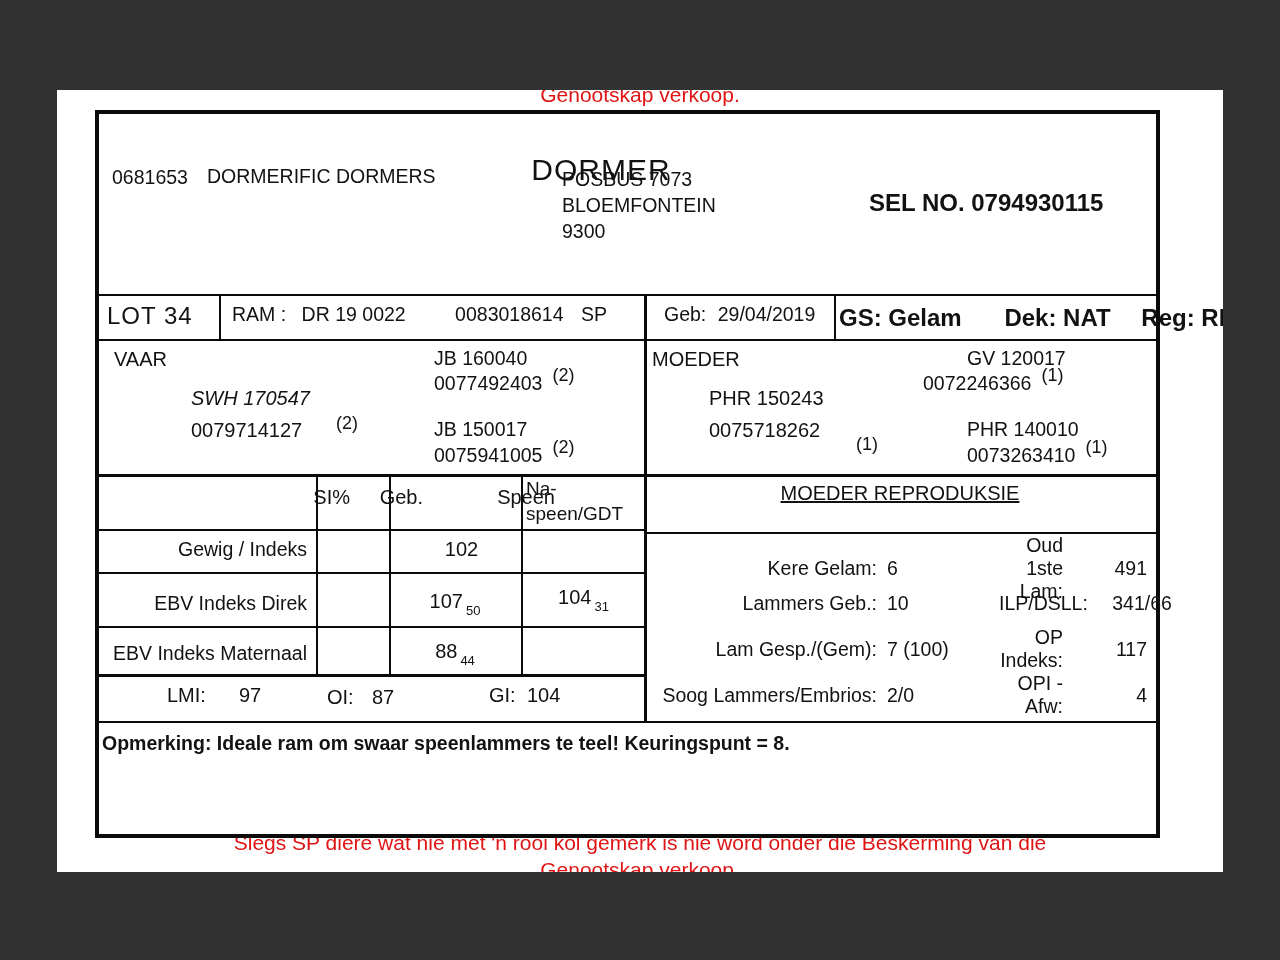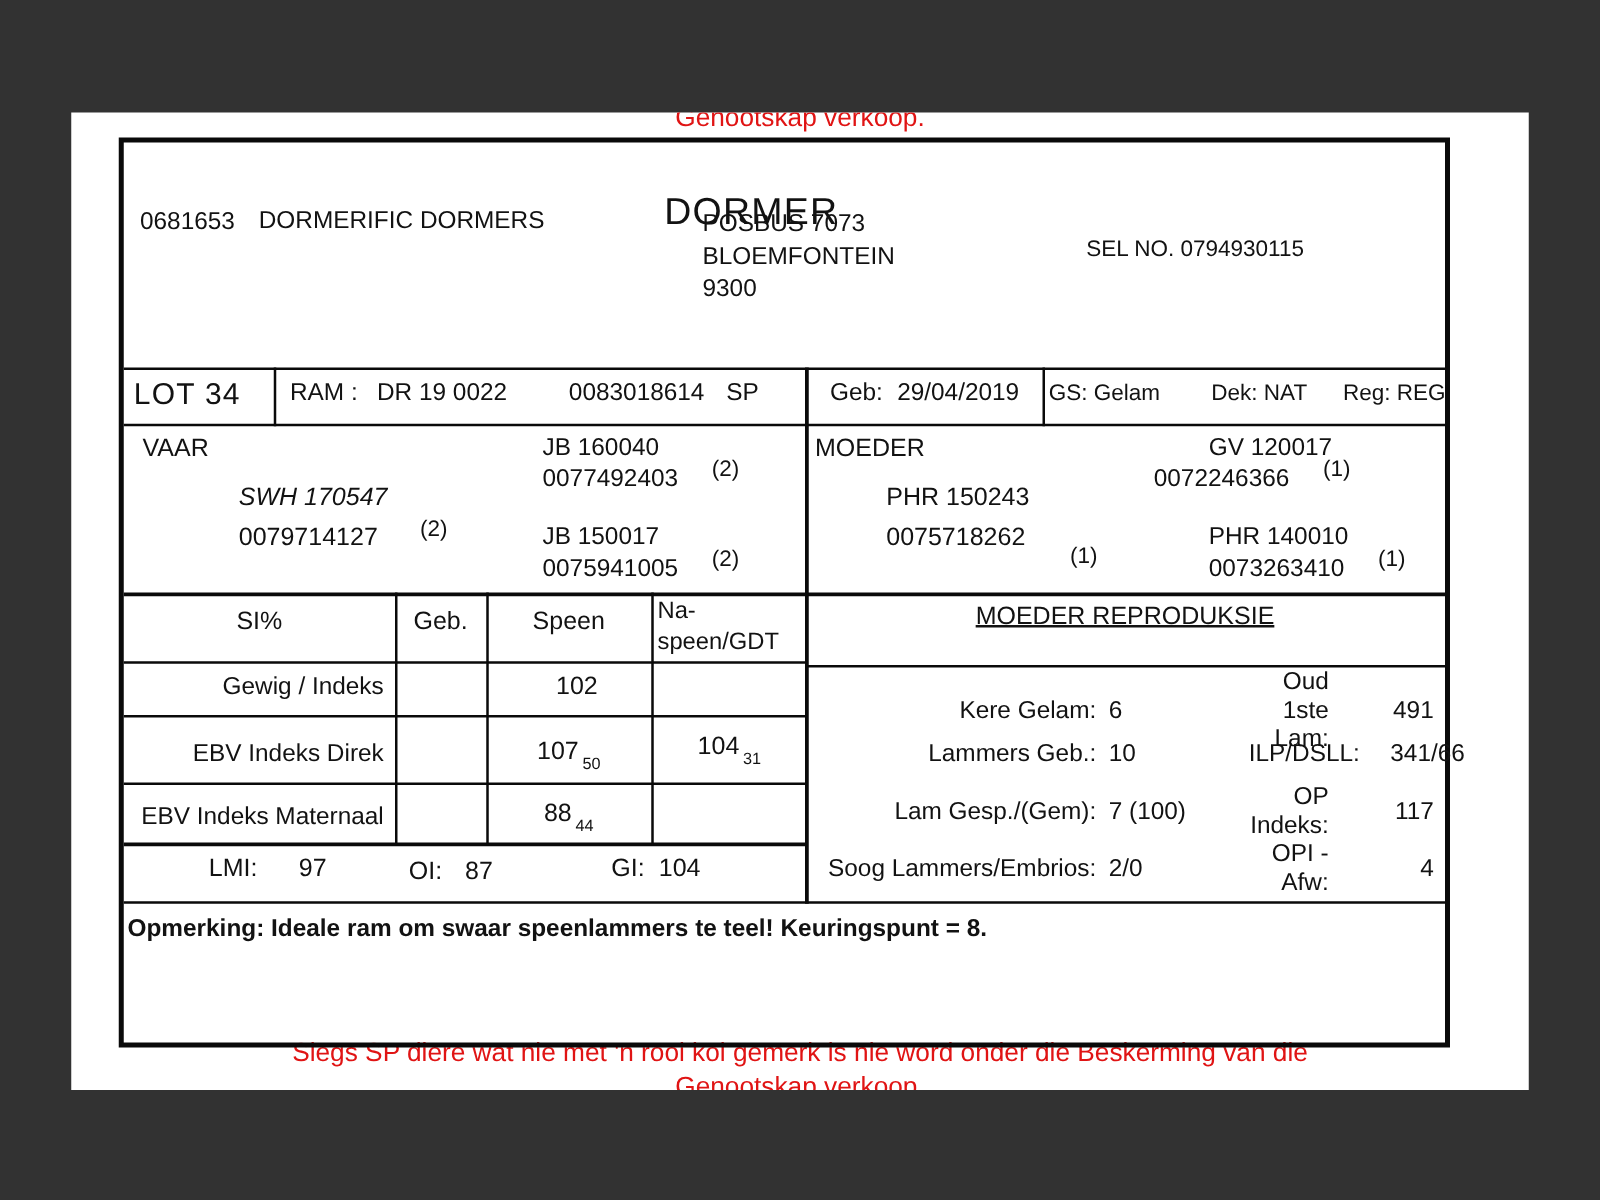--- a/index.html
+++ b/index.html
@@ -15,27 +15,27 @@
   .red-note{
     position:absolute;left:0;right:0;text-align:center;
     color:#e01414;font-size:21px;white-space:nowrap;
   }
   .box{
     position:absolute;left:38px;top:20px;width:1057px;height:720px;
     border:4px solid #0a0a0a;box-sizing:content-box;
   }
   .hline,.vline{position:absolute;background:#0a0a0a;}
   .txt{position:absolute;white-space:nowrap;}
-  .f18{font-size:18px;} .f19{font-size:19.5px;} .f20{font-size:20px;}
+  .f18{font-size:24px;font-weight:bold;} .f19{font-size:19.5px;} .f20{font-size:20px;}
   .title{font-size:30px;letter-spacing:1px;margin-top:31px;}
   .lot{font-size:24px;letter-spacing:1px;}
   .addr{line-height:26px;white-space:pre-line;}
-  .cellc{text-align:center;}
+  .cellc{text-align:right;padding-left:34px;}
   .rlabel{text-align:right;}
-  .regrow{display:flex;gap:27px;align-items:flex-start;}
+  .regrow{display:flex;gap:10px;align-items:flex-start;}
   .mark{font-size:18px;position:relative;top:-7px;}
   .val{display:flex;justify-content:center;align-items:flex-start;font-size:20px;}
   .val .sub{font-size:13px;margin-top:13px;margin-left:3px;}
   .repro-rows{position:absolute;left:548px;top:420px;width:506px;}
   .repro-row{
     display:grid;grid-template-columns:240px 112px 1fr 78px;
     height:46px;align-items:center;font-size:19.5px;
   }
   .repro-row .ll{text-align:right;padding-right:10px;}
   .repro-row .lv{text-align:left;}

